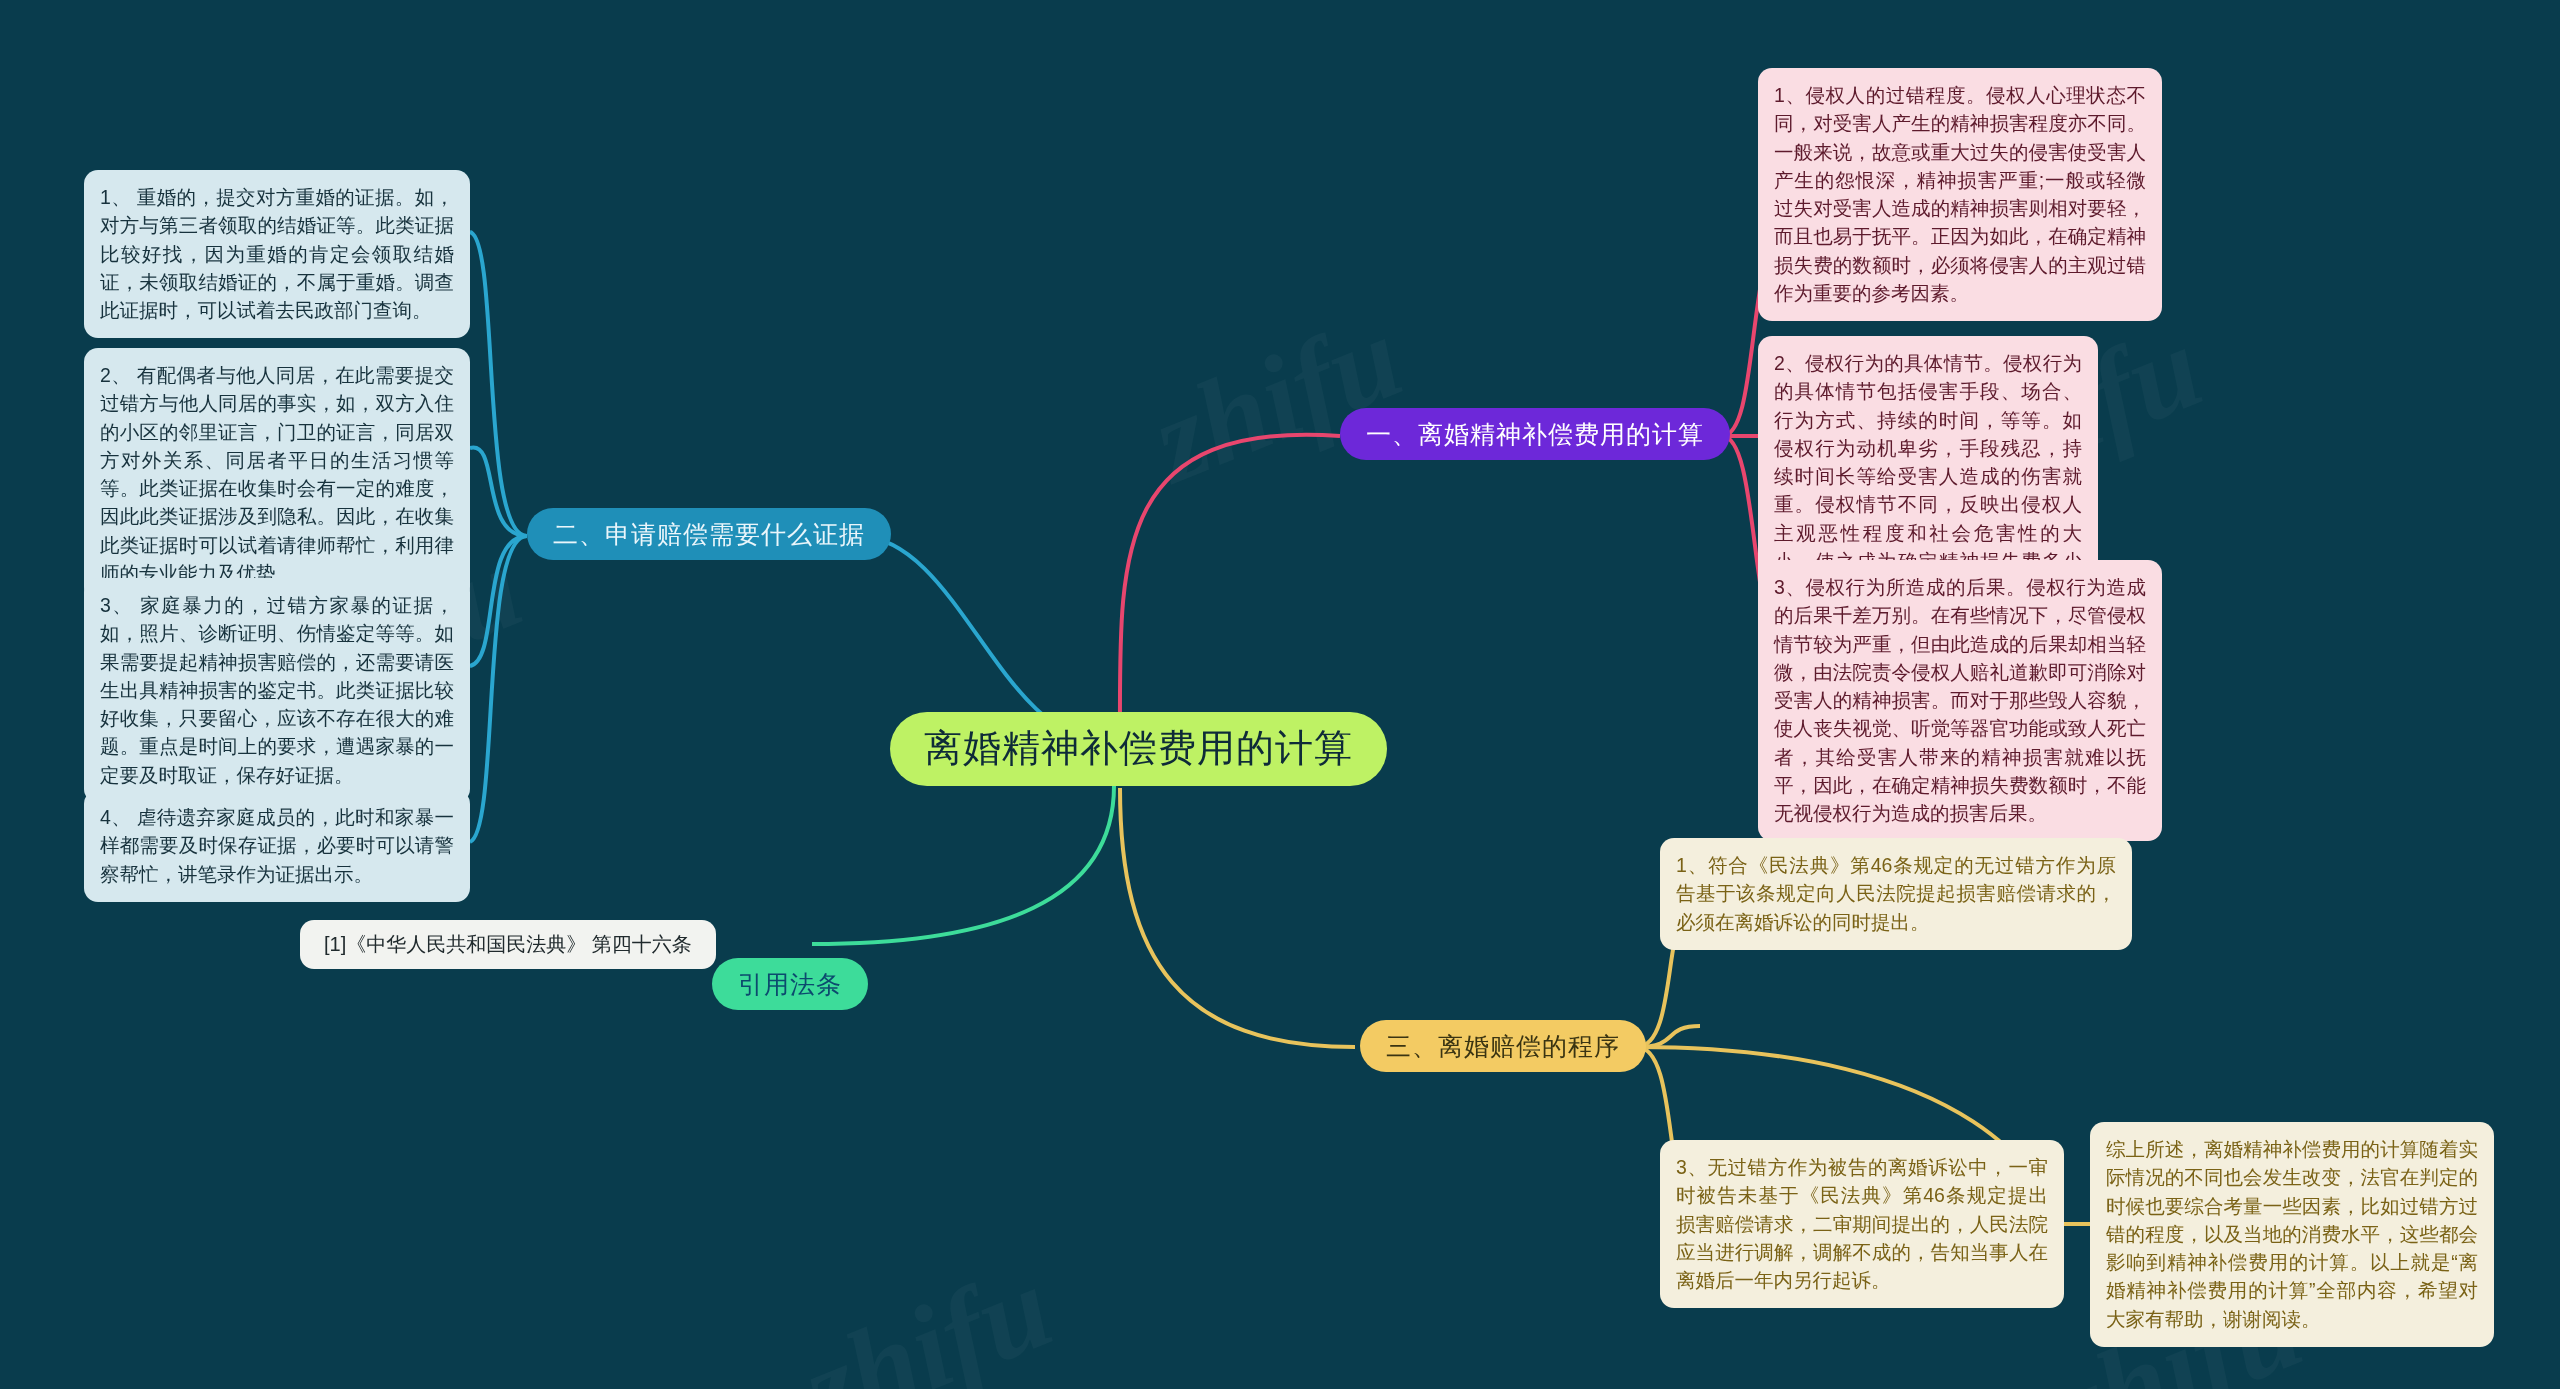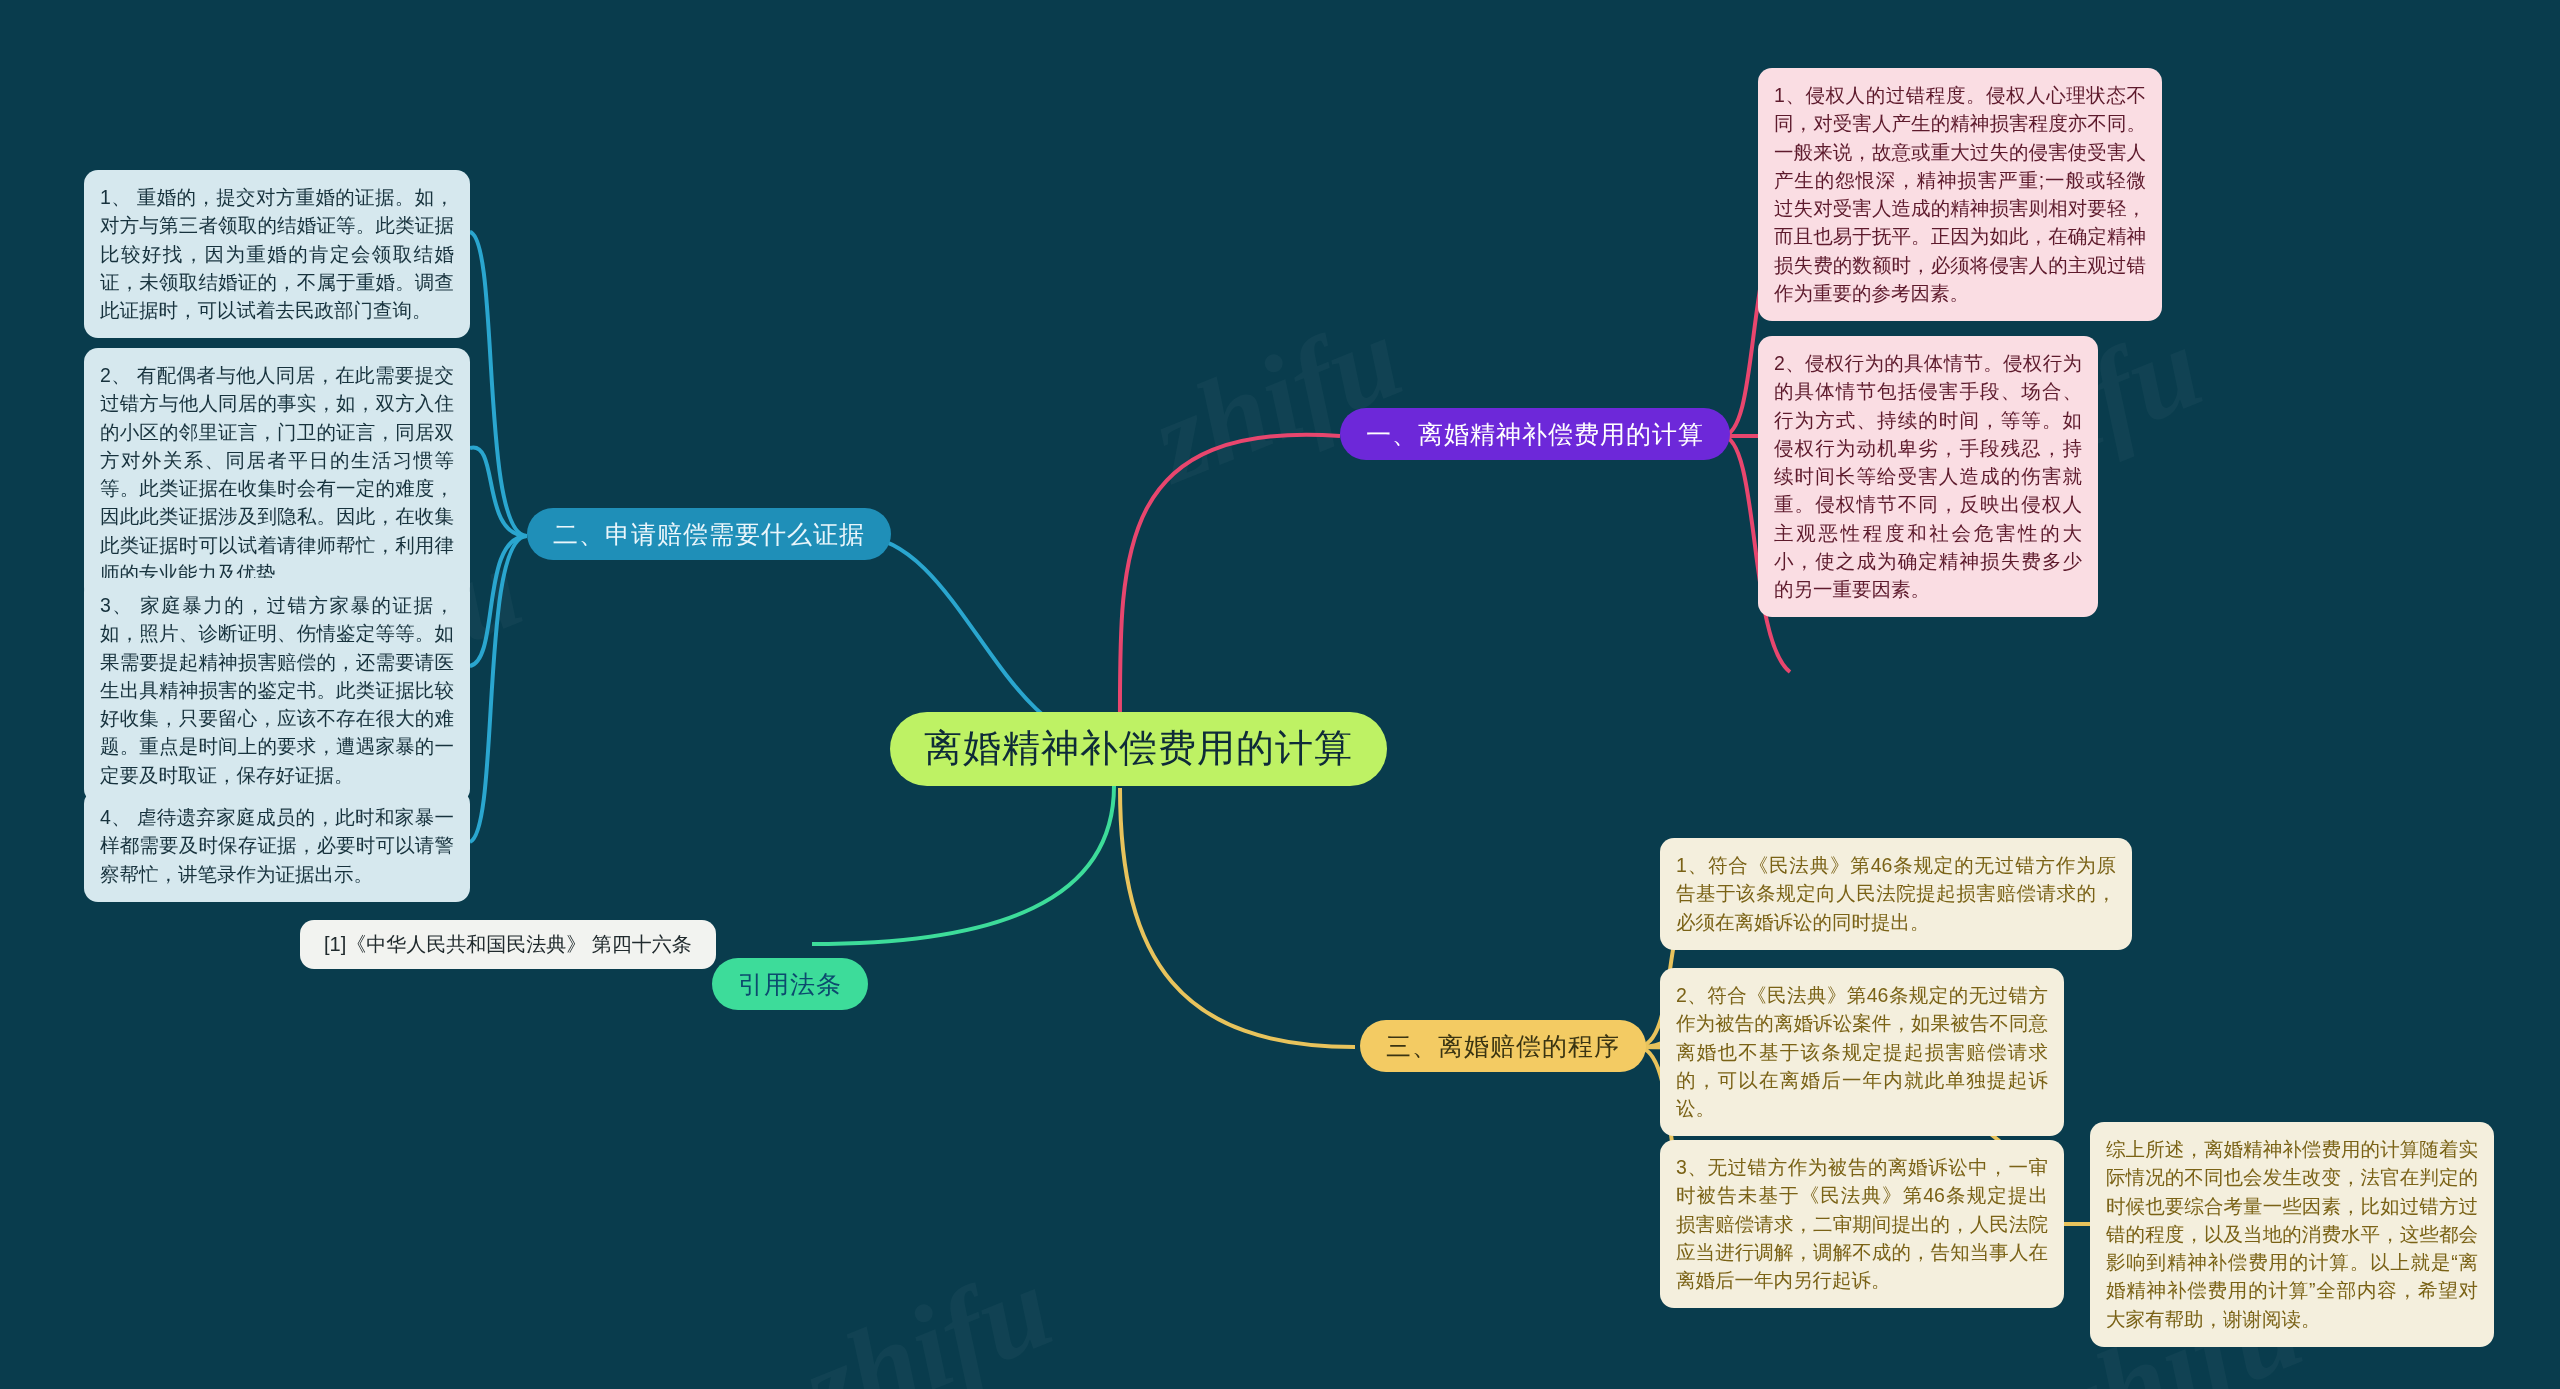--- a/index.html
+++ b/index.html
@@ -97,31 +97,31 @@
     <path d="M1637,1047 C1700,1047 1990,1047 2060,1224" fill="none" stroke="#e8c35c" stroke-width="4"></path>
     <path d="M2040,1224 L2120,1224" fill="none" stroke="#e8c35c" stroke-width="4"></path>
   </svg>
 
   <div class="node root" style="left:890px;top:712px;">离婚精神补偿费用的计算</div>
 
   <div class="node pill pill-pink" style="left:1340px;top:408px;">一、离婚精神补偿费用的计算</div>
 
   <div class="node card card-pink" style="left:1758px;top:68px;width:404px;">1、侵权人的过错程度。侵权人心理状态不同，对受害人产生的精神损害程度亦不同。一般来说，故意或重大过失的侵害使受害人产生的怨恨深，精神损害严重;一般或轻微过失对受害人造成的精神损害则相对要轻，而且也易于抚平。正因为如此，在确定精神损失费的数额时，必须将侵害人的主观过错作为重要的参考因素。</div>
   <div class="node card card-pink" style="left:1758px;top:336px;width:340px;">2、侵权行为的具体情节。侵权行为的具体情节包括侵害手段、场合、行为方式、持续的时间，等等。如侵权行为动机卑劣，手段残忍，持续时间长等给受害人造成的伤害就重。侵权情节不同，反映出侵权人主观恶性程度和社会危害性的大小，使之成为确定精神损失费多少的另一重要因素。</div>
+  <div class="node card card-pink" style="left:1758px;top:560px;width:404px;">3、侵权行为所造成的后果。侵权行为造成的后果千差万别。在有些情况下，尽管侵权情节较为严重，但由此造成的后果却相当轻微，由法院责令侵权人赔礼道歉即可消除对受害人的精神损害。而对于那些毁人容貌，使人丧失视觉、听觉等器官功能或致人死亡者，其给受害人带来的精神损害就难以抚平，因此，在确定精神损失费数额时，不能无视侵权行为造成的损害后果。</div>
 
   <div class="node pill pill-blue" style="left:527px;top:508px;">二、申请赔偿需要什么证据</div>
 
   <div class="node card card-blue" style="left:84px;top:170px;width:386px;">1、 重婚的，提交对方重婚的证据。如，对方与第三者领取的结婚证等。此类证据比较好找，因为重婚的肯定会领取结婚证，未领取结婚证的，不属于重婚。调查此证据时，可以试着去民政部门查询。</div>
   <div class="node card card-blue" style="left:84px;top:348px;width:386px;">2、 有配偶者与他人同居，在此需要提交过错方与他人同居的事实，如，双方入住的小区的邻里证言，门卫的证言，同居双方对外关系、同居者平日的生活习惯等等。此类证据在收集时会有一定的难度，因此此类证据涉及到隐私。因此，在收集此类证据时可以试着请律师帮忙，利用律师的专业能力及优势。</div>
   <div class="node card card-blue" style="left:84px;top:578px;width:386px;">3、 家庭暴力的，过错方家暴的证据，如，照片、诊断证明、伤情鉴定等等。如果需要提起精神损害赔偿的，还需要请医生出具精神损害的鉴定书。此类证据比较好收集，只要留心，应该不存在很大的难题。重点是时间上的要求，遭遇家暴的一定要及时取证，保存好证据。</div>
   <div class="node card card-blue" style="left:84px;top:790px;width:386px;">4、 虐待遗弃家庭成员的，此时和家暴一样都需要及时保存证据，必要时可以请警察帮忙，讲笔录作为证据出示。</div>
 
   <div class="node pill pill-green" style="left:712px;top:918px;">引用法条</div>
   <div class="node card card-white" style="left:300px;top:920px;">[1]《中华人民共和国民法典》 第四十六条</div>
 
   <div class="node pill pill-yellow" style="left:1360px;top:1020px;">三、离婚赔偿的程序</div>
 
   <div class="node card card-cream" style="left:1660px;top:838px;width:472px;">1、符合《民法典》第46条规定的无过错方作为原告基于该条规定向人民法院提起损害赔偿请求的，必须在离婚诉讼的同时提出。</div>
-  <div class="node card card-cream" style="left:1660px;top:968px;width:404px;">2、符合《民法典》第46条规定的无过错方作为被告的离婚诉讼案件，如果被告不同意离婚也不基于该条规定提起损害赔偿请求的，可以在离婚后一年内就此单独提起诉讼。</div>
   <div class="node card card-cream" style="left:1660px;top:1140px;width:404px;">3、无过错方作为被告的离婚诉讼中，一审时被告未基于《民法典》第46条规定提出损害赔偿请求，二审期间提出的，人民法院应当进行调解，调解不成的，告知当事人在离婚后一年内另行起诉。</div>
   <div class="node card card-cream" style="left:2090px;top:1122px;width:404px;">综上所述，离婚精神补偿费用的计算随着实际情况的不同也会发生改变，法官在判定的时候也要综合考量一些因素，比如过错方过错的程度，以及当地的消费水平，这些都会影响到精神补偿费用的计算。以上就是“离婚精神补偿费用的计算”全部内容，希望对大家有帮助，谢谢阅读。</div>
 
 </div>
 
 </body></html>

